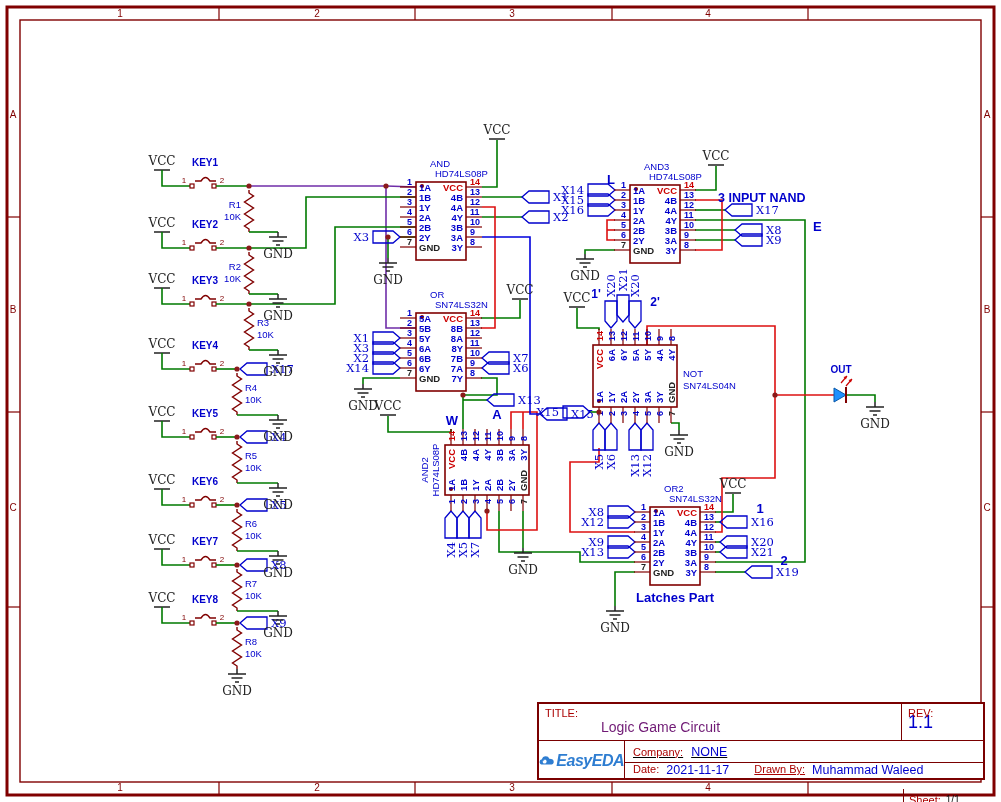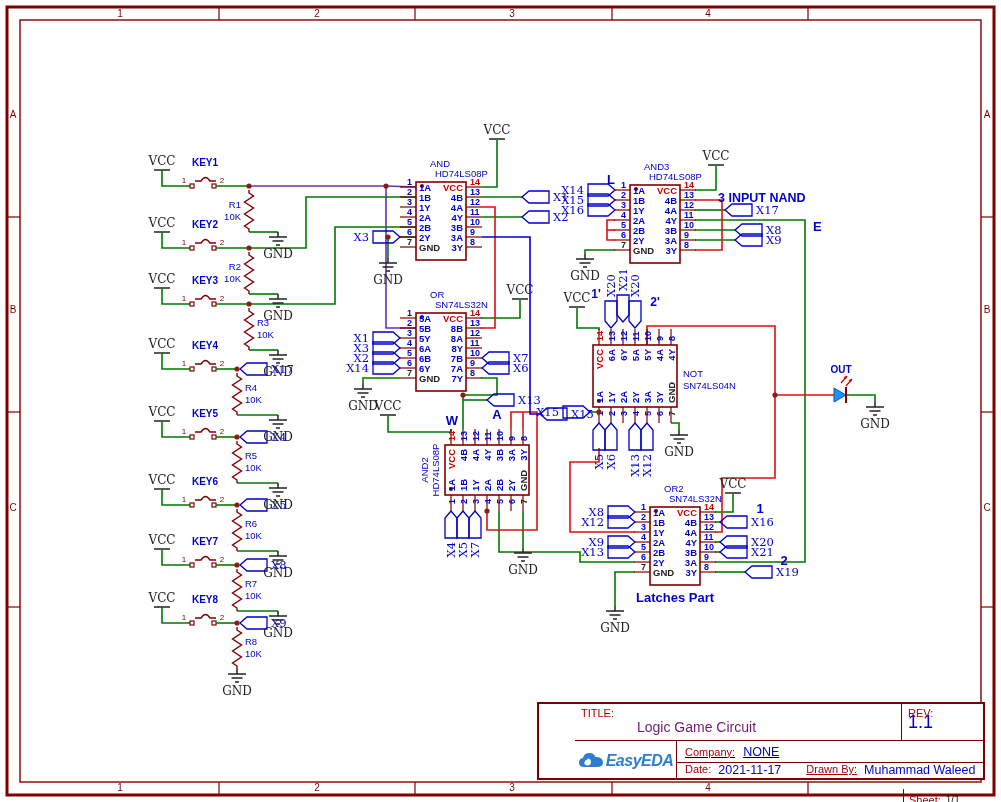--- a/index.html
+++ b/index.html
@@ -1,30 +1,30 @@
 <!DOCTYPE html>
 <html><head>
 <meta charset="utf-8">
 <style>
   html,body{margin:0;padding:0;background:#fff;}
   .stage{position:relative;width:1001px;height:802px;background:#ffffff;
          font-family:"Liberation Sans",sans-serif;overflow:hidden;}
   svg text{user-select:none;}
   .tb{position:absolute;left:537px;top:702px;width:448px;height:78px;
-      border:2px solid #7a0000;box-sizing:border-box;background:#fff;padding-left:36px;}
+      border:2px solid #7a0000;box-sizing:border-box;background:#fff;}
   .tb-r1{position:relative;height:37px;border-bottom:1.5px solid #7a0000;box-sizing:border-box;}
   .tb-lab{color:#aa0000;font-size:11px;}
   .tb-r1 .tb-lab{position:absolute;left:6px;top:3px;}
   .tb-title{position:absolute;left:62px;top:15px;color:#701a75;font-size:14px;}
   .tb-rev{position:absolute;right:0;top:0;width:82px;height:100%;
           border-left:1.5px solid #7a0000;box-sizing:border-box;
           display:flex;align-items:center;padding-left:6px;gap:8px;}
   .tb-rev .val{color:#0000cc;font-size:18px;}
   .tb-bottom{display:flex;height:39px;}
-  .tb-logo{width:102px;border-right:1.5px solid #7a0000;box-sizing:border-box;
+  .tb-logo{width:86px;border-right:1.5px solid #7a0000;box-sizing:border-box;
            display:flex;align-items:center;justify-content:center;gap:2px;}
   .logo-text{color:#2e7dd1;font-size:16px;font-weight:bold;font-style:italic;letter-spacing:-.5px;}
   .tb-right{flex:1;display:flex;flex-direction:column;}
   .tb-r2{position:relative;height:22px;border-bottom:1.5px solid #7a0000;box-sizing:border-box;
          display:flex;align-items:center;padding-left:8px;gap:8px;text-decoration:underline;}
   .tb-sheet{position:absolute;right:0;top:0;width:80px;height:100%;
             border-left:1.5px solid #7a0000;box-sizing:border-box;
             display:flex;align-items:center;padding-left:5px;gap:5px;margin-top:48px;}
   .tb-sheet .val{color:#111;font-size:10px;}
   .tb-r3{flex:1;display:flex;align-items:flex-start;padding-left:8px;gap:7px;}

